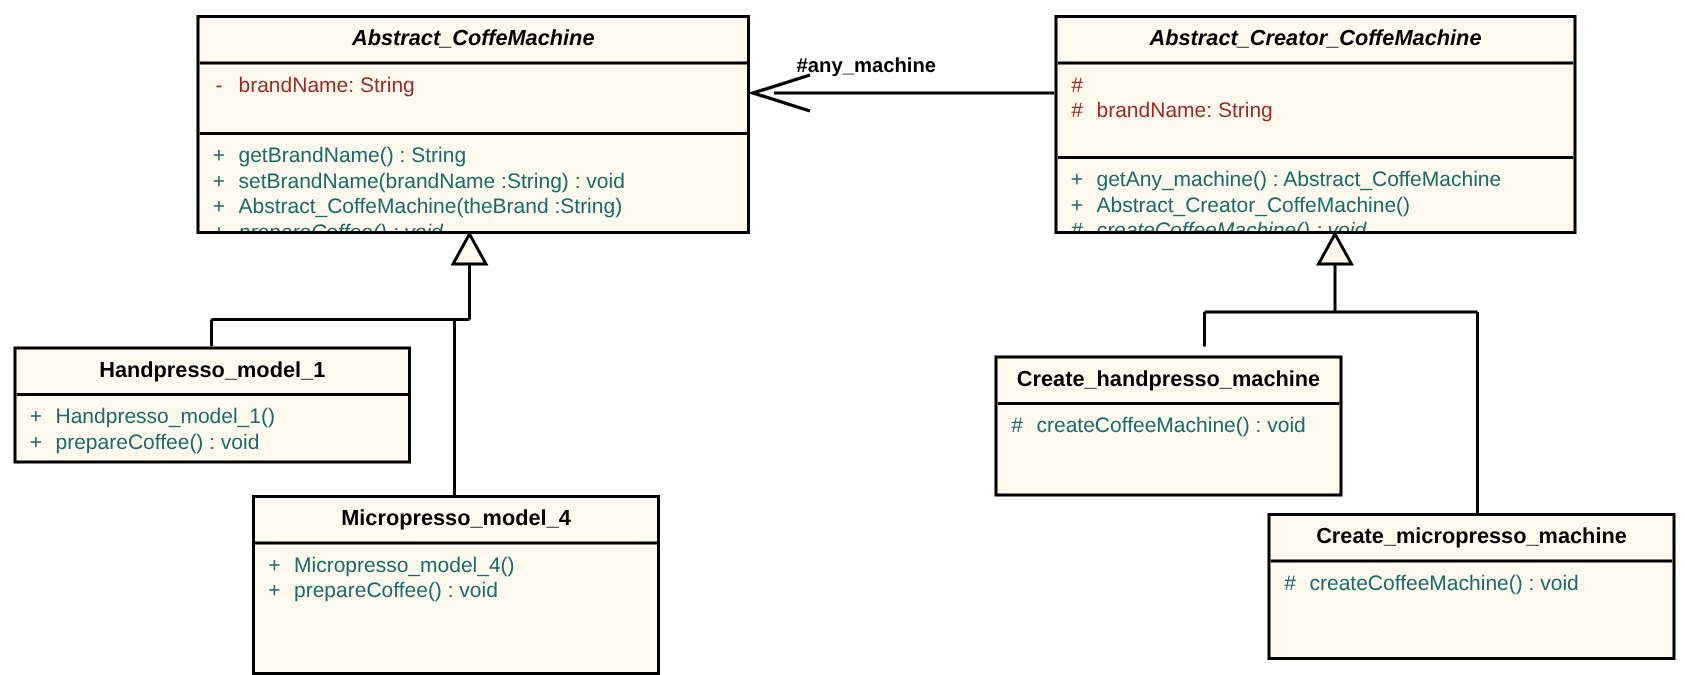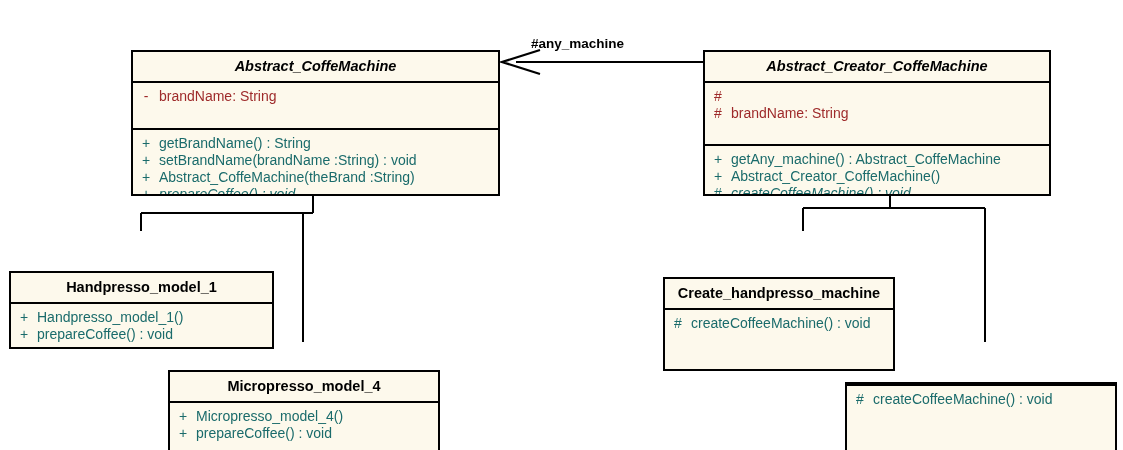--- a/index.html
+++ b/index.html
@@ -18,21 +18,20 @@
     overflow: hidden;
   }
 
   
   .uml-class {
     position: absolute;
     box-sizing: border-box;
     background: #fdf9ec;
     border: 2px solid #000000;
     overflow: hidden;
-    margin-top: 40px;
   }
   .class-name {
     text-align: center;
     font-weight: bold;
     font-size: 14.5px;
     color: #000000;
     padding: 6px 4px 7px 4px;
     white-space: nowrap;
     overflow: hidden;
   }
@@ -201,20 +200,21 @@
     <div class="class-name">Create_handpresso_machine</div>
     <div class="compartment">
       <div class="member oper">
         <span class="vis">#</span>
         <span class="member-text">createCoffeeMachine() : void</span>
       </div>
     </div>
   </div>
 
   <div class="uml-class" style="left:845px; top:342px; width:272px; height:98px;">
+    <div class="class-name">Create_micropresso_machine</div>
     <div class="compartment">
       <div class="member oper">
         <span class="vis">#</span>
         <span class="member-text">createCoffeeMachine() : void</span>
       </div>
     </div>
   </div>
 
 </div>
 

